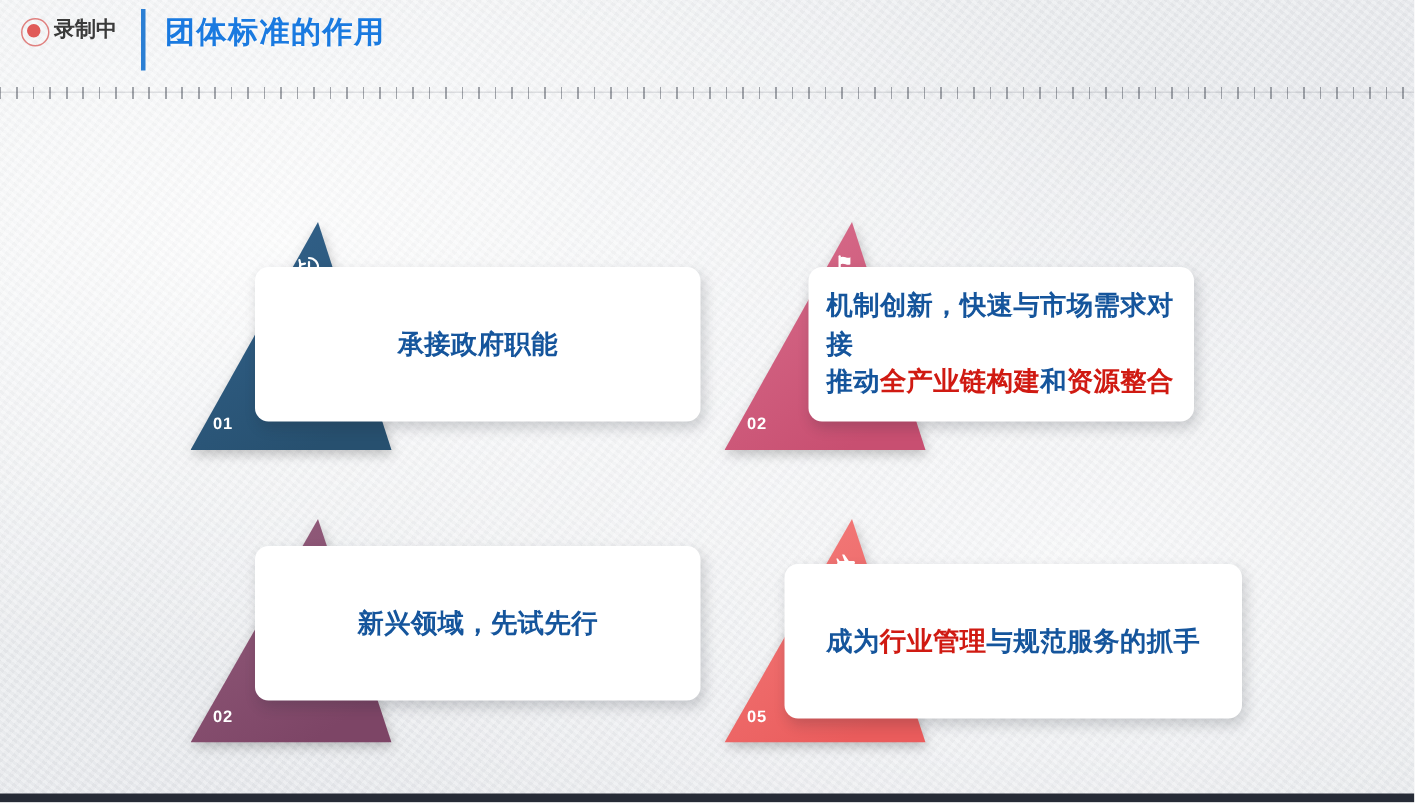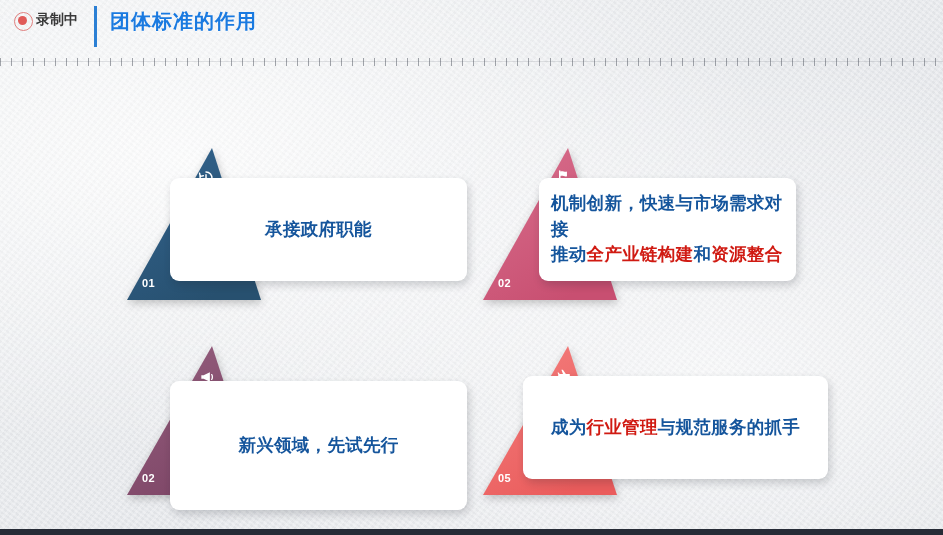--- a/index.html
+++ b/index.html
@@ -309,21 +309,21 @@
           <stop offset="100%" stop-color="#7d4566"></stop>
         </linearGradient>
       </defs>
       <polygon points="85,3 134,152 0,152" fill="url(#g3)"></polygon>
     </svg>
     <svg class="tri-icon" style="left:72px; top:26px;" width="16" height="16" viewBox="0 0 24 24">
       <path d="M3.5 9.2v5.6h3.4l9.4 4.4V4.8L6.9 9.2z" fill="#ffffff"></path>
       <path d="M19 8.4c1.4 1.2 1.4 6 0 7.2" stroke="#ffffff" stroke-width="2" fill="none" stroke-linecap="round"></path>
     </svg>
     <div class="tri-num" style="left:15px; top:129px;">02</div>
-    <div class="card" style="left:43px; top:38px; width:297px; height:129px;">
+    <div class="card" style="left:43px; top:21px; width:297px; height:103px;">
       <div class="card-text">
         <div><span class="bl">新兴领域，先试先行</span></div>
       </div>
     </div>
   </div>
 
   <div class="block" style="left:483px; top:343px; width:345px; height:152px;">
     <svg class="tri" width="135" height="152" viewBox="0 0 135 152">
       <defs>
         <linearGradient id="g4" x1="0" y1="0" x2="0.6" y2="1">

